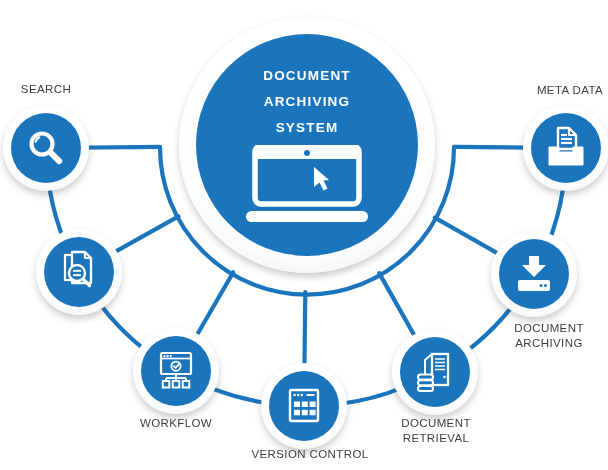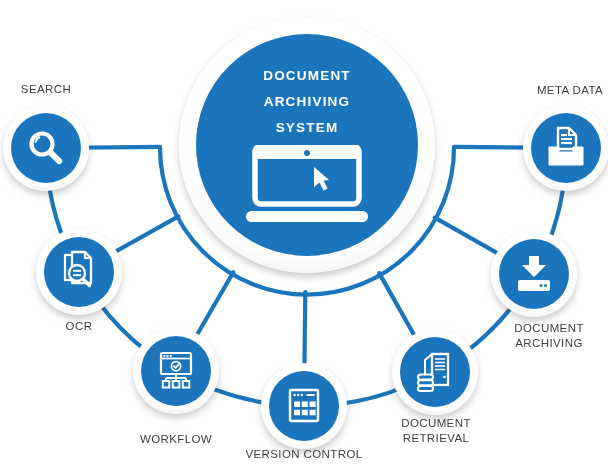--- a/index.html
+++ b/index.html
@@ -88,59 +88,58 @@
         <rect x="9" y="6" width="16" height="25" fill="none" stroke="#fff" stroke-width="2.2"></rect>
         <path d="M16,3 h13 l6,6 v25 h-19 z" fill="#1b75bc" stroke="#fff" stroke-width="2.3" stroke-linejoin="round"></path>
         <path d="M29,3 v6 h6" fill="none" stroke="#fff" stroke-width="2.1" stroke-linejoin="round"></path>
         <circle cx="21" cy="24" r="8" fill="#1b75bc" stroke="#fff" stroke-width="2.3"></circle>
         <line x1="17" y1="21.8" x2="25" y2="21.8" stroke="#fff" stroke-width="2"></line>
         <line x1="17" y1="26.2" x2="25" y2="26.2" stroke="#fff" stroke-width="2"></line>
         <line x1="27.2" y1="30.2" x2="33.5" y2="36.5" stroke="#fff" stroke-width="3.2" stroke-linecap="round"></line>
       </svg>
     </div>
   </div>
-  <div class="node-label" style="left:4px;top:319px;">OCR</div>
 
   <div class="ring node-ring" style="left:133px;top:328px;">
     <div class="node-circle icon">
       <svg width="46" height="46" viewBox="0 0 46 46">
         <rect x="8" y="5" width="30" height="21" rx="1.5" fill="none" stroke="#fff" stroke-width="2.2"></rect>
         <line x1="8" y1="10.5" x2="38" y2="10.5" stroke="#fff" stroke-width="1.7"></line>
         <rect x="10.5" y="7" width="1.9" height="1.9" fill="#fff"></rect>
         <rect x="13.6" y="7" width="1.9" height="1.9" fill="#fff"></rect>
         <rect x="16.7" y="7" width="1.9" height="1.9" fill="#fff"></rect>
         <circle cx="23" cy="18.2" r="4.6" fill="none" stroke="#fff" stroke-width="1.8"></circle>
         <path d="M20.9,18.2 l1.7,1.7 3.1,-3.5" fill="none" stroke="#fff" stroke-width="1.7" stroke-linecap="round" stroke-linejoin="round"></path>
         <path d="M23,26 v4 M13,30 h20 M13,30 v3 M23,30 v3 M33,30 v3" fill="none" stroke="#fff" stroke-width="2"></path>
         <rect x="9.8" y="33" width="6.5" height="6.5" fill="none" stroke="#fff" stroke-width="2"></rect>
         <rect x="19.8" y="33" width="6.5" height="6.5" fill="none" stroke="#fff" stroke-width="2"></rect>
         <rect x="29.8" y="33" width="6.5" height="6.5" fill="none" stroke="#fff" stroke-width="2"></rect>
       </svg>
     </div>
   </div>
-  <div class="node-label" style="left:101px;top:416px;margin-top:16px;">WORKFLOW</div>
+  <div class="node-label" style="left:101px;top:416px;">WORKFLOW</div>
 
   <div class="ring node-ring" style="left:261px;top:363px;">
     <div class="node-circle icon">
       <svg width="46" height="46" viewBox="0 0 46 46">
         <rect x="9" y="7" width="28" height="31" rx="1.5" fill="none" stroke="#fff" stroke-width="2.4"></rect>
         <circle cx="13.6" cy="12" r="1.2" fill="#fff"></circle>
         <circle cx="17.2" cy="12" r="1.2" fill="#fff"></circle>
         <circle cx="20.8" cy="12" r="1.2" fill="#fff"></circle>
         <line x1="25.5" y1="12" x2="33.5" y2="12" stroke="#fff" stroke-width="2"></line>
         <rect x="13" y="18.5" width="6" height="5.5" fill="#fff"></rect>
         <rect x="20.8" y="18.5" width="6" height="5.5" fill="#fff"></rect>
         <rect x="28.6" y="18.5" width="6" height="5.5" fill="#fff"></rect>
         <rect x="13" y="26.8" width="6" height="5.5" fill="#fff"></rect>
         <rect x="20.8" y="26.8" width="6" height="5.5" fill="#fff"></rect>
         <rect x="28.6" y="26.8" width="6" height="5.5" fill="#fff"></rect>
       </svg>
     </div>
   </div>
-  <div class="node-label" style="left:229px;top:447px;">VERSION CONTROL</div>
+  <div class="node-label" style="left:235px;top:447px;">VERSION CONTROL</div>
 
   <div class="ring node-ring" style="left:392px;top:329px;">
     <div class="node-circle icon">
       <svg width="46" height="46" viewBox="0 0 46 46">
         <path d="M13,11 L20,5 L20,36 L13,41 Z" fill="none" stroke="#fff" stroke-width="2" stroke-linejoin="round"></path>
         <rect x="20" y="5" width="16" height="31" fill="none" stroke="#fff" stroke-width="2.3"></rect>
         <path d="M23,10 h10 M23,13.5 h10 M23,17 h10 M23,20.5 h10" stroke="#fff" stroke-width="1.7"></path>
         <circle cx="32.5" cy="28" r="1.3" fill="#fff"></circle>
         <rect x="6" y="25.5" width="15" height="5" rx="2.5" fill="#1b75bc" stroke="#fff" stroke-width="2"></rect>
         <rect x="6" y="31.2" width="15" height="5" rx="2.5" fill="#1b75bc" stroke="#fff" stroke-width="2"></rect>

